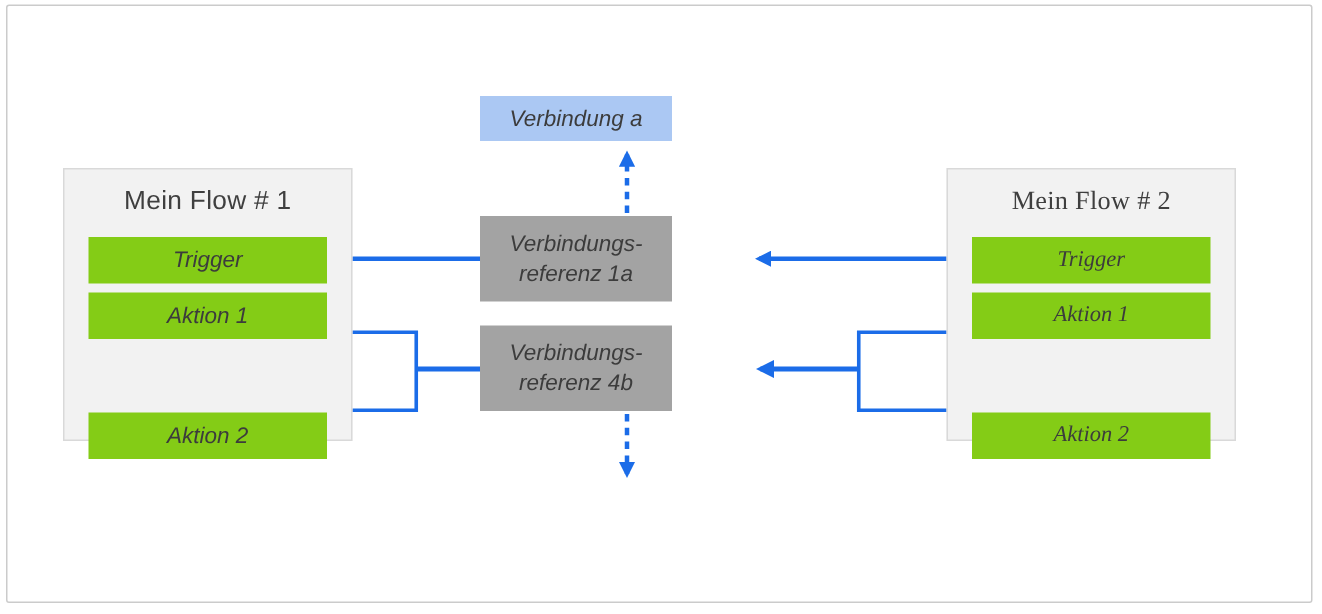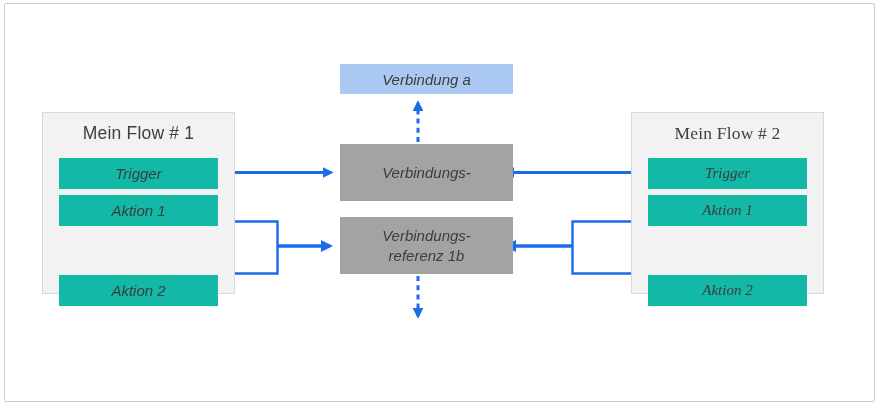--- a/index.html
+++ b/index.html
@@ -41,36 +41,36 @@
     text-align: center;
     font-size: 17.5px;
     color: #3f3f3f;
     letter-spacing: 0.2px;
   }
   .node-box {
     position: absolute;
     left: 16px;
     width: 159px;
     height: 31px;
-    background: #14b8a6;
+    background: #84cc16;
     display: flex;
     align-items: center;
     justify-content: center;
     font-style: italic;
     font-size: 15px;
     color: #3c3c3c;
     box-sizing: border-box;
   }
   .node-trigger { top: 45px; }
   .node-action1 { top: 82px; }
   .node-action2 { top: 162px; }
   .center-box {
     position: absolute;
-    left: 340px;
-    width: 173px;
+    left: 320px;
+    width: 128px;
     box-sizing: border-box;
     display: flex;
     flex-direction: column;
     align-items: center;
     justify-content: center;
     font-style: italic;
     font-size: 15px;
     color: #3c3c3c;
     text-align: center;
   }
@@ -134,20 +134,21 @@
     <div class="flow-title">Mein Flow # 2</div>
     <div class="node-box node-trigger">Trigger</div>
     <div class="node-box node-action1">Aktion 1</div>
     <div class="node-box node-action2">Aktion 2</div>
   </div>
 
   <div id="connection-a" class="center-box connection-box">Verbindung a</div>
 
   <div id="reference-1a" class="center-box reference-box">
     <span>Verbindungs-</span>
+    <span>referenz 1a</span>
   </div>
 
   <div id="reference-1b" class="center-box reference-box">
     <span>Verbindungs-</span>
-    <span>referenz 1b</span>
+    <span>referenz 4b</span>
   </div>
 
 </div>
 
 </body></html>

